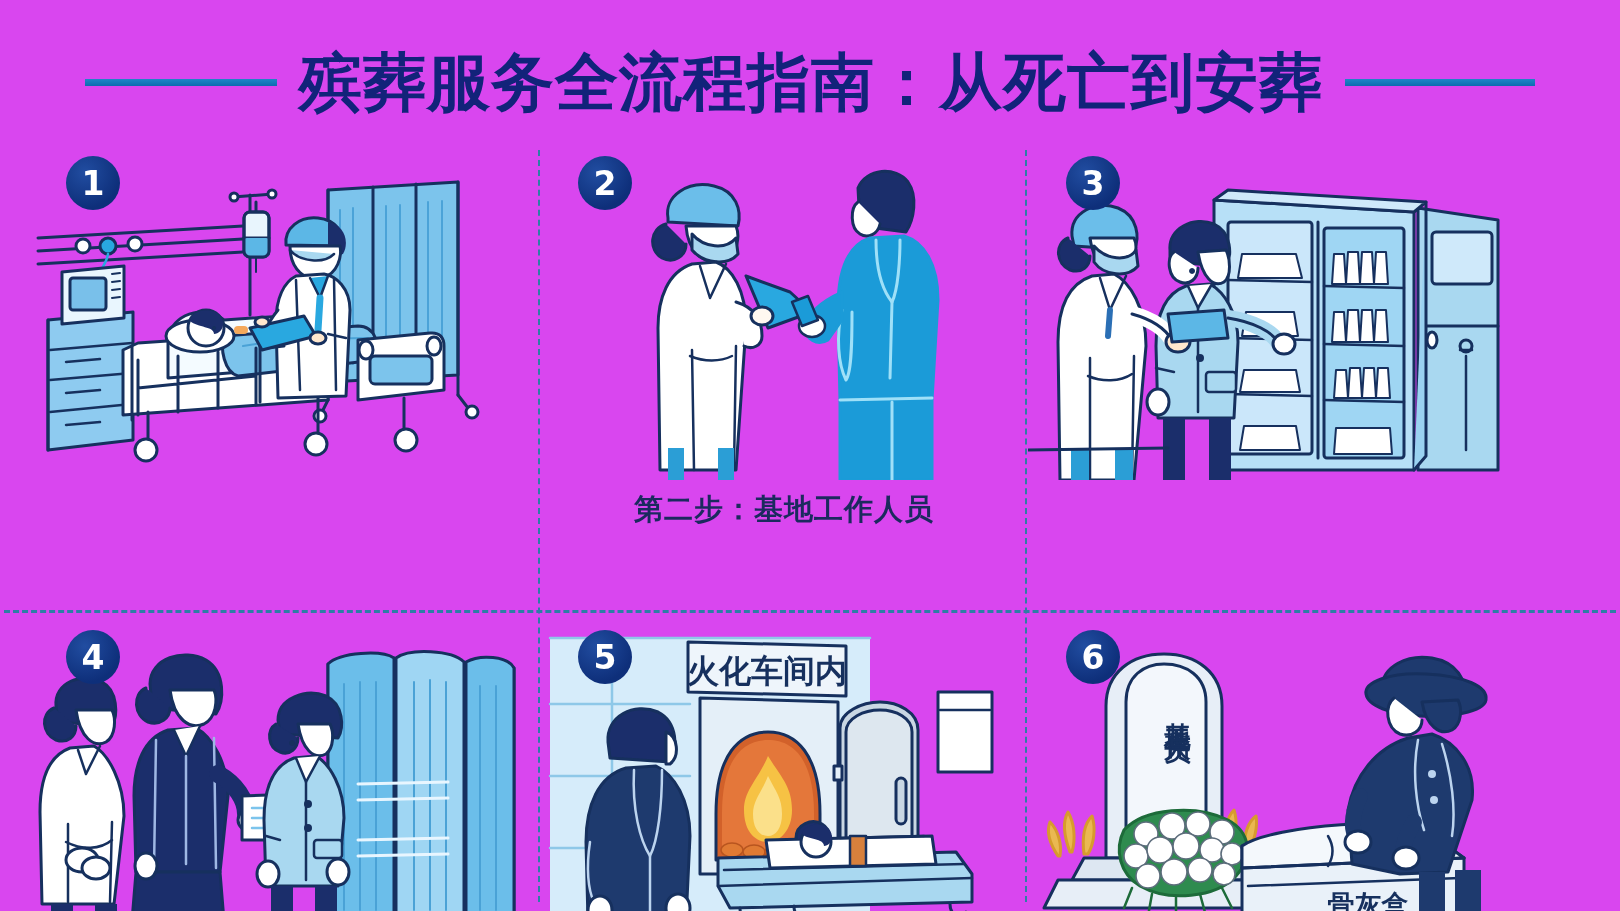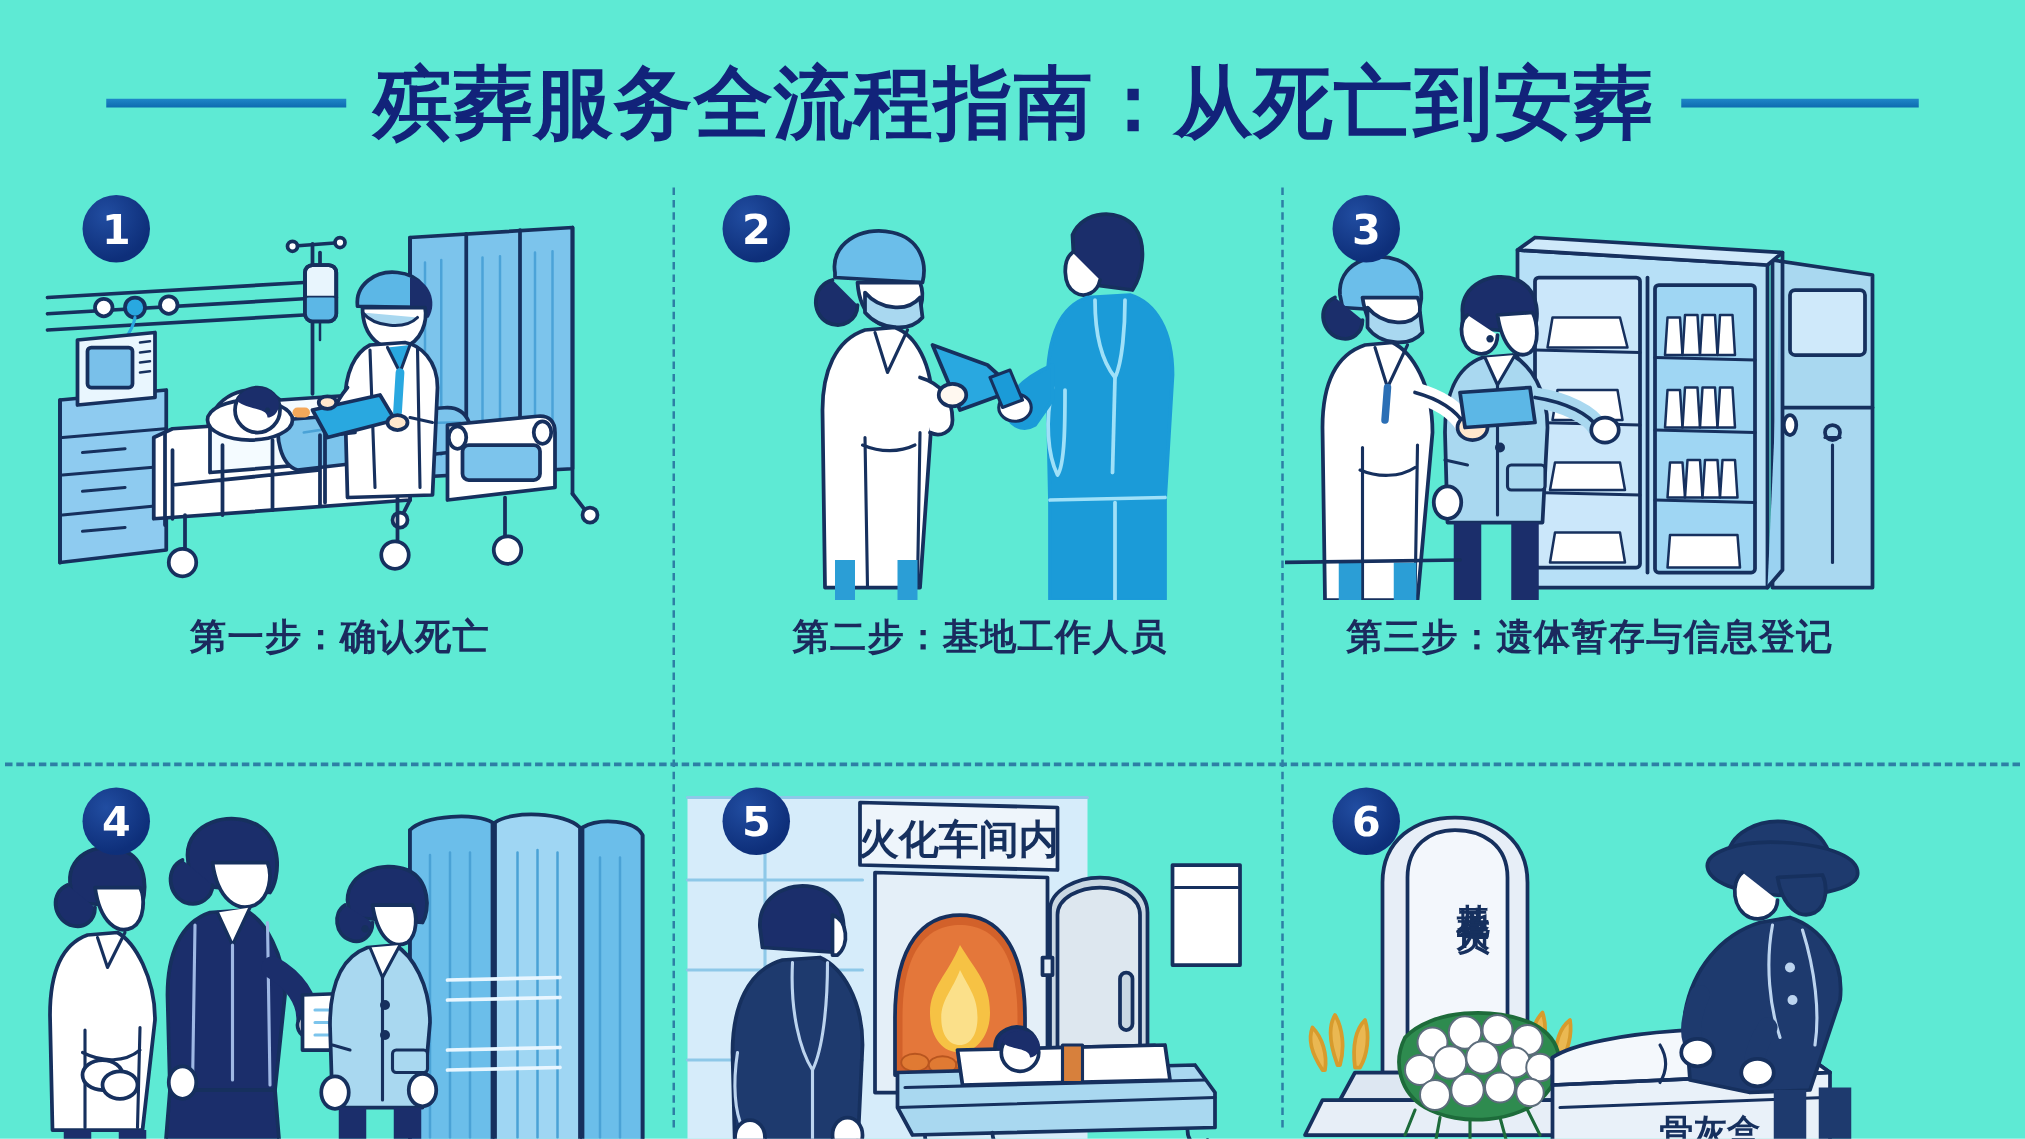--- a/index.html
+++ b/index.html
@@ -1,21 +1,21 @@
 <!DOCTYPE html>
 <html><head>
 <meta charset="utf-8">
 <style>
   html,body{margin:0;padding:0;}
   body{
     width:1620px;height:911px;overflow:hidden;
     background:#f6fafd;
     font-family:"Liberation Sans","DejaVu Sans",sans-serif;
   }
-  .page{position:relative;width:1620px;height:911px;background:#5eead4;}
+  .page{position:relative;width:1620px;height:911px;background:#d946ef;}
 
   
   .title-bar{position:absolute;left:0;top:28px;width:1620px;height:108px;
     display:flex;align-items:center;justify-content:center;}
   .rule{height:7px;background:linear-gradient(180deg,#1f86c8,#0d6bb0);flex:0 0 auto;}
   .rule.left{width:192px;margin-right:22px;}
   .rule.right{width:190px;margin-left:22px;}
   .title-text{
     font-size:63px;font-weight:bold;color:#12237a;letter-spacing:1px;
     white-space:nowrap;line-height:1;font-family:"DejaVu Sans",sans-serif;
@@ -145,21 +145,20 @@
 
               <path d="M250 160 C240 172 234 186 238 198 L256 196" fill="#ffffff"></path>
 
               <path d="M222 178 L276 166 L288 186 L234 200 Z" fill="#29a8e0"></path>
               <ellipse cx="234" cy="172" rx="7" ry="5" fill="#ffe7cd"></ellipse>
               <ellipse cx="290" cy="188" rx="8" ry="6" fill="#ffe7cd"></ellipse>
             </g>
           </g>
         </svg>
       </div>
-      <div class="caption">第一步：确认死亡</div>
     </div>
 
     <div class="cell c2">
       <div class="badge">2</div>
       <div class="art">
         <svg viewBox="0 0 488 330" width="488" height="330">
           <g fill="none" stroke="#16305e" stroke-width="3" stroke-linejoin="round" stroke-linecap="round">
 
             <g>
               <path d="M128 68 C124 46 148 30 174 36 C196 41 202 60 198 76 L128 72 Z" fill="#6bbeea"></path>
@@ -290,21 +289,20 @@
               <path d="M104 164 C126 170 138 180 144 190" stroke-width="3" fill="none"></path>
               <ellipse cx="150" cy="192" rx="12" ry="10" fill="#ffe7cd"></ellipse>
 
               <path d="M140 164 L196 160 L200 188 L144 192 Z" fill="#5cb7e6"></path>
             </g>
 
             <path d="M0 300 L140 298" stroke-width="3"></path>
           </g>
         </svg>
       </div>
-      <div class="caption">第三步：遗体暂存与信息登记</div>
     </div>
 
     <div class="cell c4">
       <div class="badge">4</div>
       <div class="art">
         <svg viewBox="0 0 488 297" width="488" height="297">
           <g fill="none" stroke="#16305e" stroke-width="3" stroke-linejoin="round" stroke-linecap="round">
 
             <g>
               <path d="M300 40 L300 290 M366 34 L366 290 M436 38 L436 290 M486 44 L486 290"></path>

